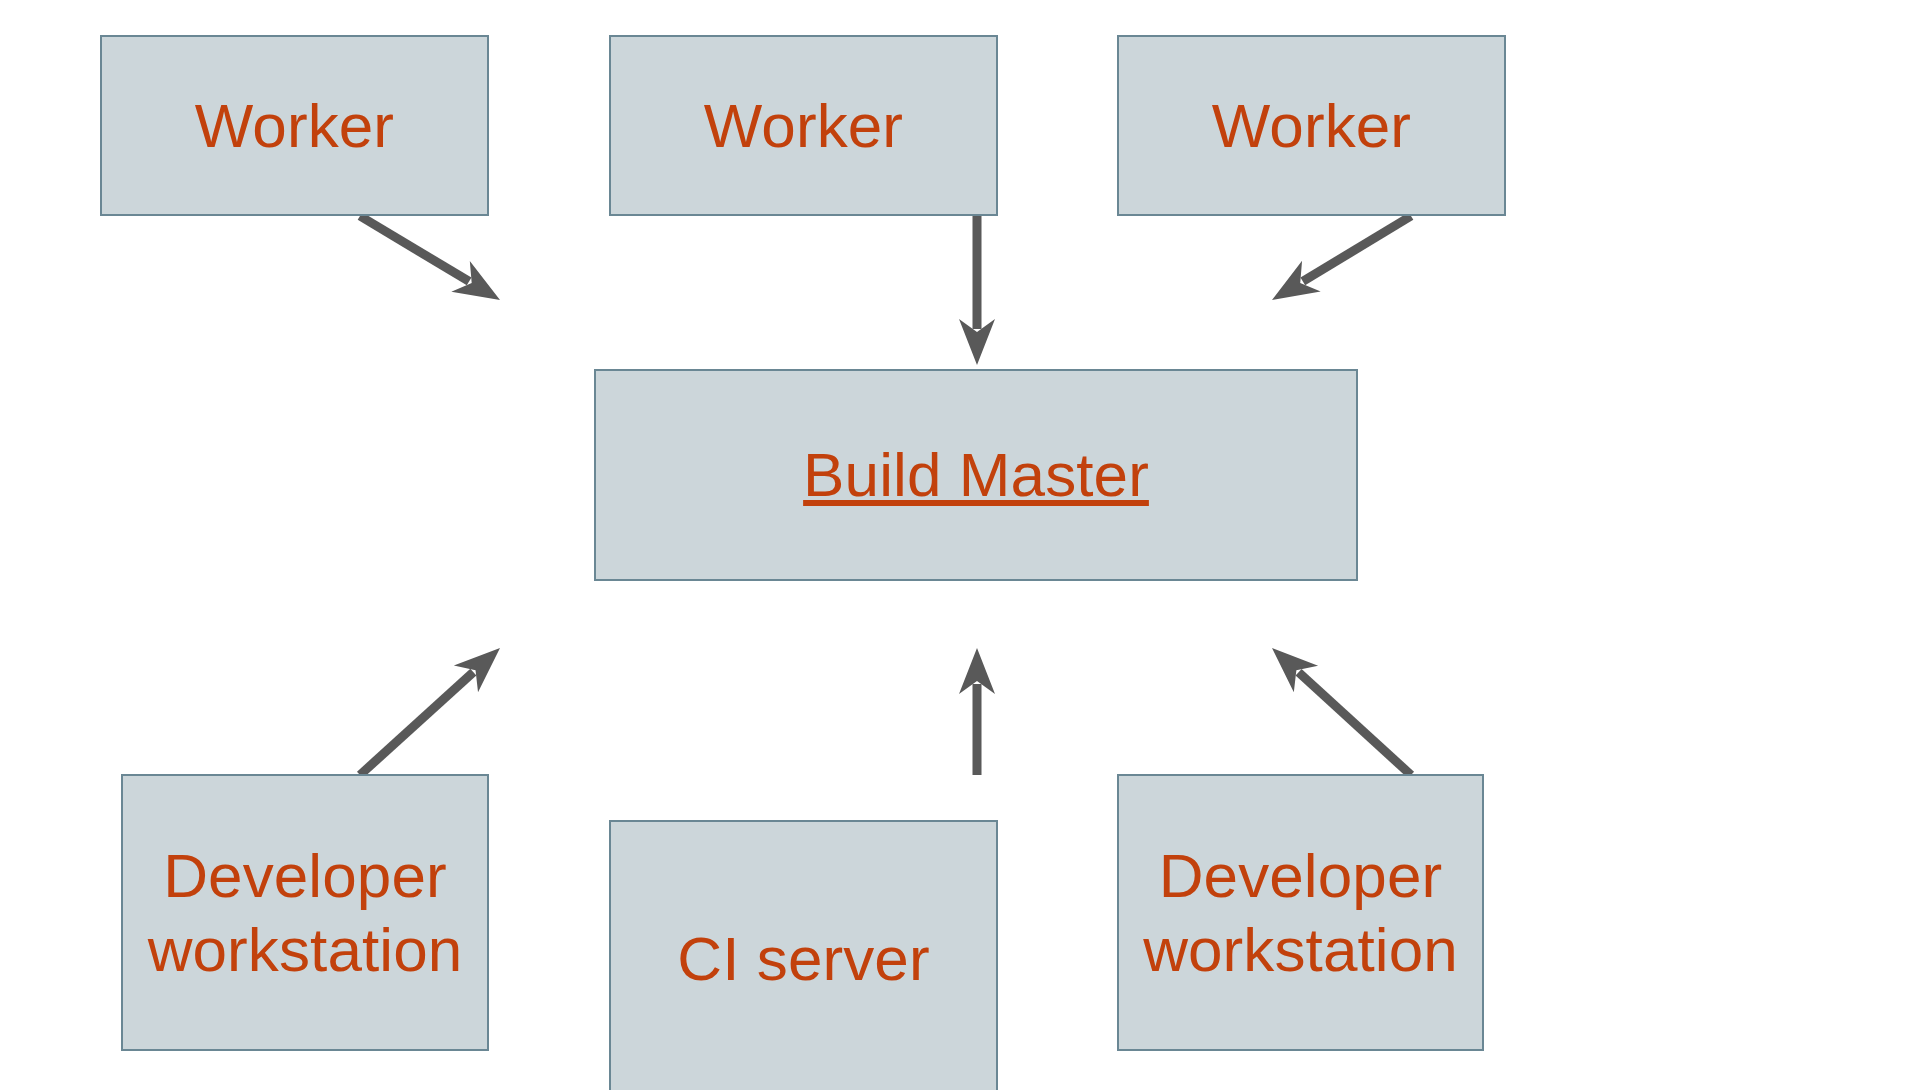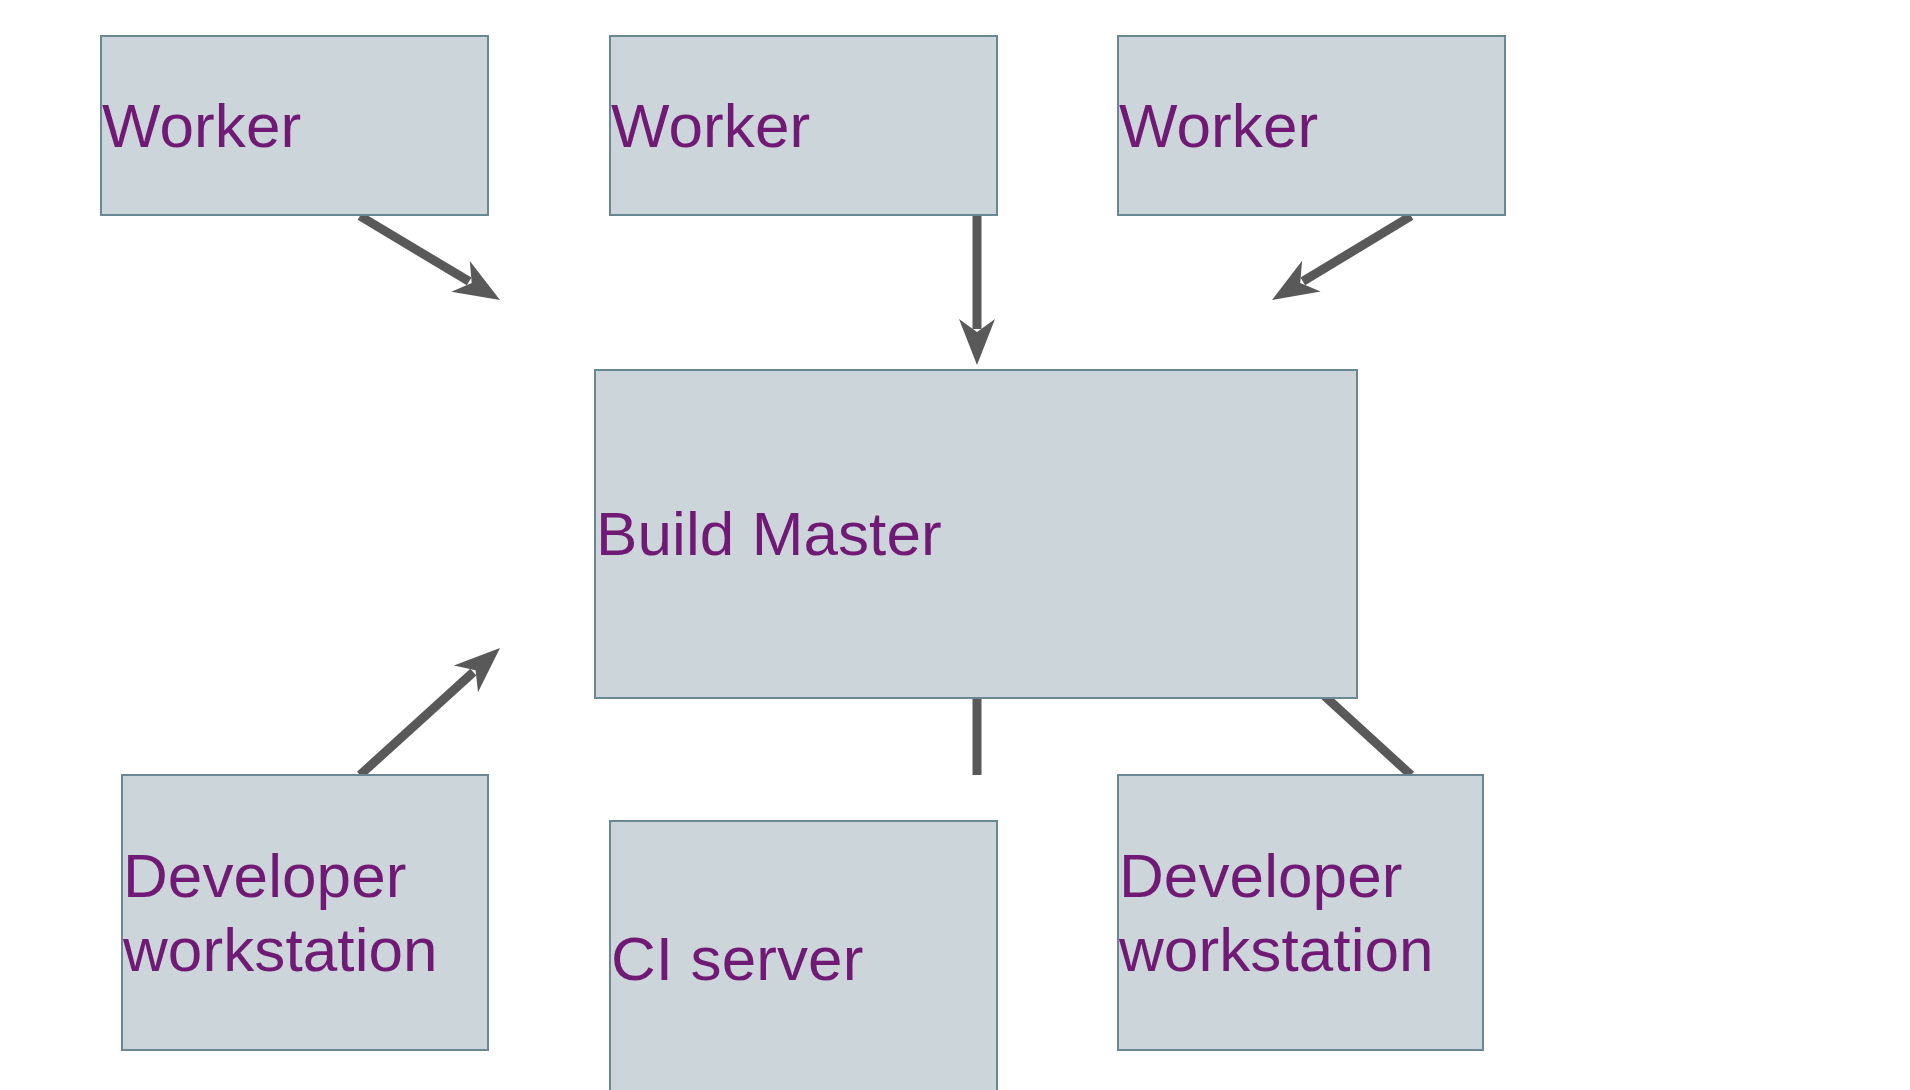--- a/index.html
+++ b/index.html
@@ -28,22 +28,22 @@
     pointer-events: none;
   }
   .node {
     position: absolute;
     box-sizing: border-box;
     background: #ccd6da;
     border: 2px solid #6a8794;
     display: flex;
     align-items: center;
     justify-content: center;
-    text-align: left;
-    color: #701a75;
+    text-align: center;
+    color: #c2410c;
     line-height: 1.18;
     white-space: pre-line;
     letter-spacing: 0.1px;
   }
   .node-label {
     display: block;
     width: 100%;
     white-space: pre-line;
   }
 </style>
@@ -75,19 +75,19 @@
       </g>
       <g>
         <line x1="1411" y1="775" x2="1298.5771973484764" y2="672.2827630450108" stroke="#595959" stroke-width="9" stroke-linecap="butt"></line>
         <polygon points="1272,648 1318.1011336900028,665.73937632772 1296.36243090277,670.2591994579266 1293.8183706449922,692.3165736761964" fill="#595959"></polygon>
       </g>
     </svg>
 
 <div class="node" style="left: 100px; top: 35px; width: 389px; height: 181px; background: rgb(204, 214, 218); border-color: rgb(106, 135, 148); font-size: 62px;"><span class="node-label">Worker</span></div>
     <div class="node" style="left: 609px; top: 35px; width: 389px; height: 181px; background: rgb(204, 214, 218); border-color: rgb(106, 135, 148); font-size: 62px;"><span class="node-label">Worker</span></div>
     <div class="node" style="left: 1117px; top: 35px; width: 389px; height: 181px; background: rgb(204, 214, 218); border-color: rgb(106, 135, 148); font-size: 62px;"><span class="node-label">Worker</span></div>
-    <div class="node" style="left: 594px; top: 369px; width: 764px; height: 330px; background: rgb(204, 214, 218); border-color: rgb(106, 135, 148); font-size: 62px;"><span class="node-label">Build Master</span></div>
+    <div class="node" style="left: 594px; top: 369px; width: 764px; height: 212px; background: rgb(204, 214, 218); border-color: rgb(106, 135, 148); font-size: 62px; text-decoration: underline;"><span class="node-label">Build Master</span></div>
     <div class="node" style="left: 121px; top: 774px; width: 368px; height: 277px; background: rgb(204, 214, 218); border-color: rgb(106, 135, 148); font-size: 62px;"><span class="node-label">Developer
 workstation</span></div>
     <div class="node" style="left: 609px; top: 820px; width: 389px; height: 277px; background: rgb(204, 214, 218); border-color: rgb(106, 135, 148); font-size: 62px;"><span class="node-label">CI server</span></div>
     <div class="node" style="left: 1117px; top: 774px; width: 367px; height: 277px; background: rgb(204, 214, 218); border-color: rgb(106, 135, 148); font-size: 62px;"><span class="node-label">Developer
 workstation</span></div>
   </div>
 
 </body></html>

